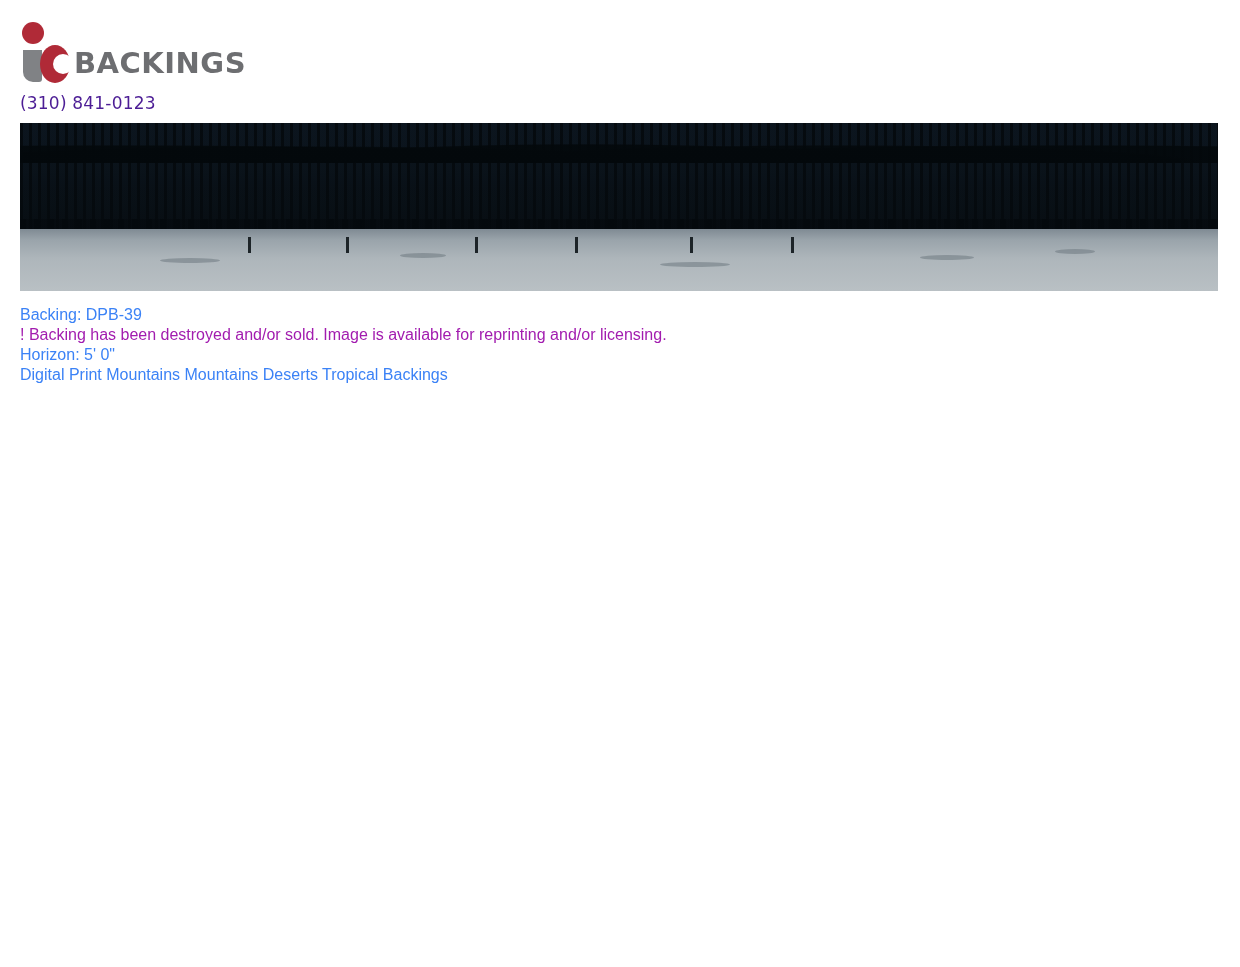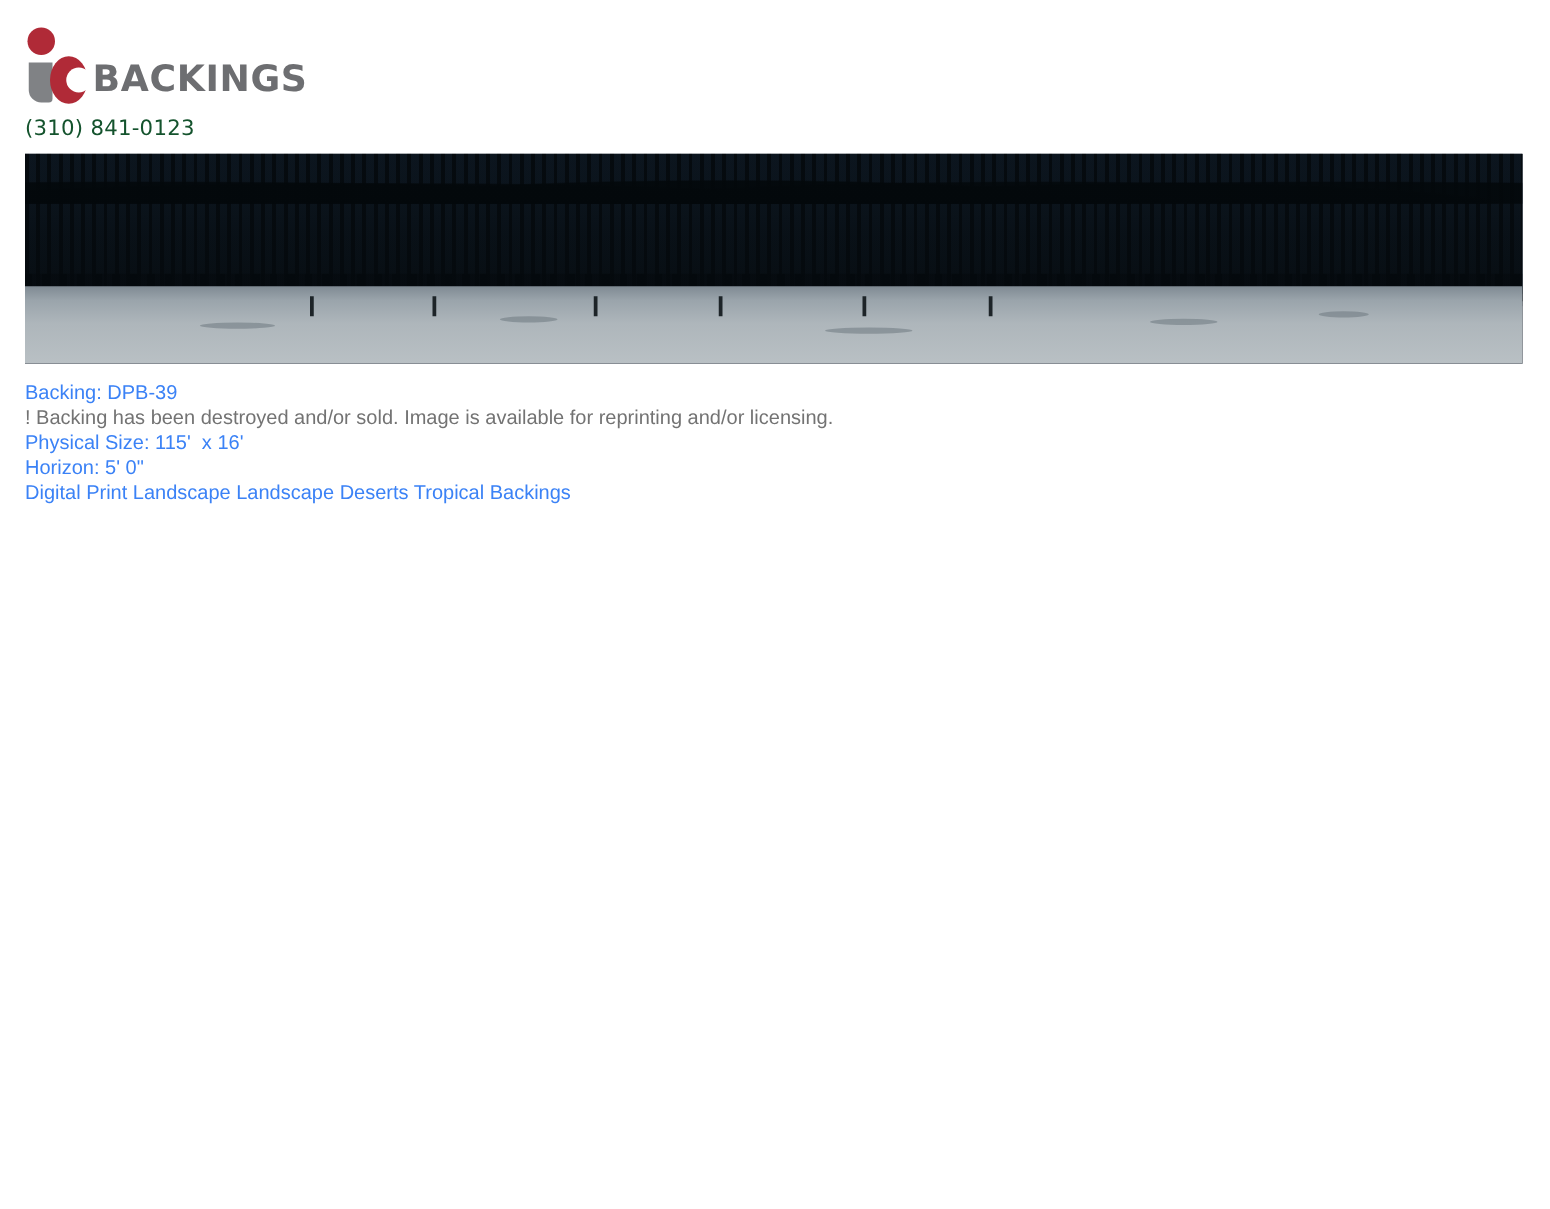--- a/index.html
+++ b/index.html
@@ -87,21 +87,21 @@
     line-height: 1;
     padding-bottom: 6px;
   }
 
   .phone {
     position: absolute;
     left: 20px;
     top: 93px;
     font-family: "DejaVu Sans", sans-serif;
     font-size: 17px;
-    color: #14532d;
+    color: #4c1d95;
     letter-spacing: 0.2px;
   }
 
   
   .backing-image {
     position: absolute;
     left: 20px;
     top: 123px;
     width: 1198px;
     height: 168px;
@@ -173,21 +173,21 @@
     top: 305px;
     width: 1200px;
   }
   .details .line {
     font-size: 16px;
     line-height: 20px;
     color: #3b82f6;
     white-space: pre;
   }
   .details .warning {
-    color: #737373;
+    color: #a21caf;
   }
   .caption {
     font-family: "DejaVu Sans", sans-serif;
     font-size: 10px;
     font-weight: bold;
     line-height: 14px;
     letter-spacing: 0.4px;
     color: #000000;
     margin-top: 6px;
   }
@@ -225,18 +225,17 @@
       <div class="patch" style="left:380px; bottom:33px; width:46px;"></div>
       <div class="patch" style="left:640px; bottom:24px; width:70px;"></div>
       <div class="patch" style="left:900px; bottom:31px; width:54px;"></div>
       <div class="patch" style="left:1035px; bottom:37px; width:40px;"></div>
     </div>
   </div>
 
   <div class="details">
     <div class="line">Backing: DPB-39</div>
     <div class="line warning">! Backing has been destroyed and/or sold. Image is available for reprinting and/or licensing.</div>
-    <div class="line">Physical Size: 115'  x 16'</div>
     <div class="line">Horizon: 5' 0"</div>
-    <div class="line">Digital Print Landscape Landscape Deserts Tropical Backings</div>
+    <div class="line">Digital Print Mountains Mountains Deserts Tropical Backings</div>
   </div>
 
 </div>
 
 </body></html>

